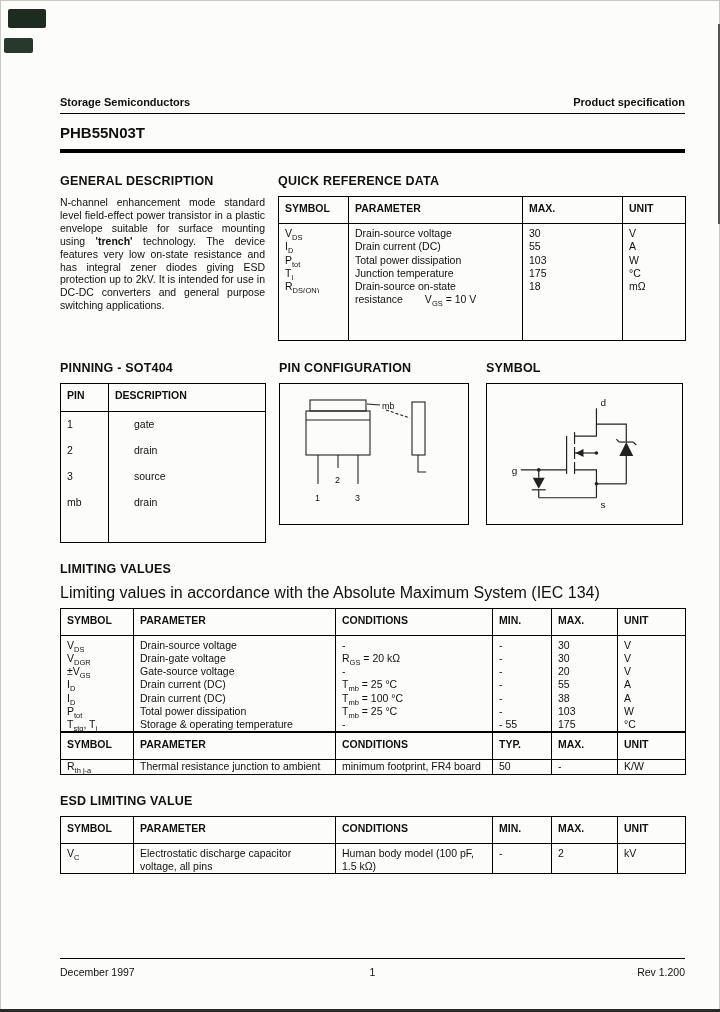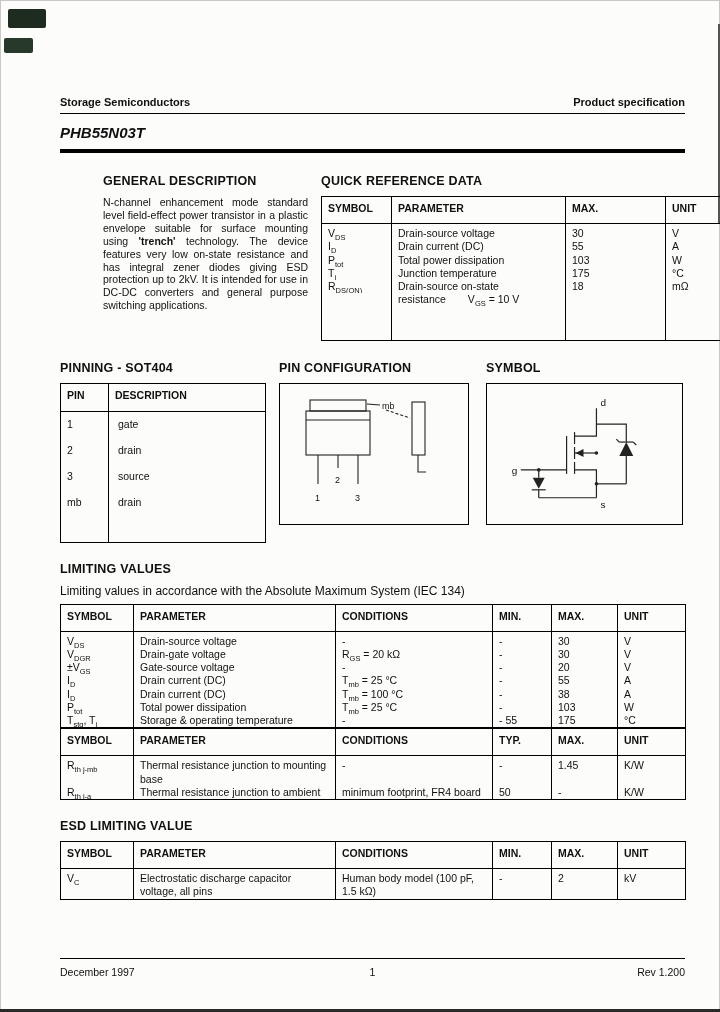--- a/index.html
+++ b/index.html
@@ -8,47 +8,47 @@
   .scan-mark{position:absolute;border-radius:2px;}
   .mark1{left:8px;top:9px;width:38px;height:19px;background:#1e2c20;}
   .mark2{left:4px;top:38px;width:29px;height:15px;background:#27392a;}
   .edge-bottom{position:absolute;left:0;bottom:0;width:100%;height:3px;background:#2a2a28;}
   .edge-right{position:absolute;right:0;top:24px;width:2px;height:200px;background:#55554f;}
   .content{position:absolute;left:60px;top:0;width:625px;padding-top:96px;}
   .doc-header{display:flex;justify-content:space-between;font-weight:bold;font-size:11px;}
   .rule-thin{border-top:1.5px solid #000;margin-top:5px;}
   .title-row{display:flex;justify-content:space-between;align-items:center;margin-top:10px;}
   .doc-title{font-size:13.5px;font-weight:bold;line-height:17px;}
-  .part-number{font-size:15px;font-weight:bold;font-style:italic;}
+  .part-number{font-size:15px;font-weight:bold;}
   .rule-thick{height:4px;background:#000;margin-top:8px;}
   h2{font-size:12.5px;font-weight:bold;margin:0 0 8px 0;letter-spacing:.2px;}
   .sec{margin-top:19px;}
   .row1{display:flex;margin-top:21px;}
-  .col-left{flex:0 0 205px;margin-left:43px;}
+  .col-left{flex:0 0 205px;}
   .col-right{flex:1;margin-left:13px;}
   .desc{font-size:10.5px;line-height:12.9px;text-align:justify;margin:0;}
   .row2{display:flex;margin-top:20px;}
   .pin-col{flex:0 0 205px;}
   .cfg-col{flex:0 0 190px;margin-left:13px;}
   .sym-col{flex:0 0 197px;margin-left:17px;}
   table.dtable{border-collapse:collapse;table-layout:fixed;width:100%;border:1.4px solid #000;}
   .dtable th,.dtable td{border-left:1px solid #000;border-right:1px solid #000;font-size:10.5px;line-height:13.2px;padding:0 6px;text-align:left;vertical-align:top;overflow:hidden;}
   .dtable thead th{font-weight:bold;padding:5px 6px 8px;border-bottom:1px solid #000;}
   .c{text-align:center;}
   sub{font-size:7.5px;line-height:0;}
   .sym{white-space:nowrap;}
   .dtable tbody tr.first td{padding-top:3px;}
   .fill-qrd td{height:34px;}
   .fill-pin td{height:10px;}
   .gap{display:inline-block;width:22px;}
   .pin-table tbody td{height:26px;vertical-align:middle;}
-  .pin-table tbody td+td{padding-left:9px;}
+  .pin-table tbody td+td{padding-left:25px;}
   .box{border:1.1px solid #000;height:140px;background:#fcfcfa;}
   .box svg{display:block;width:100%;height:136px;}
-  .subtitle{font-size:12px;margin:2px 0 6px;}
+  .subtitle{font-size:16px;margin:2px 0 6px;}
   .mt2{padding-bottom:3px;}
   .footer{position:absolute;left:60px;width:625px;top:958px;}
   .footer .rule{border-top:1.2px solid #000;}
   .footer-row{position:relative;display:flex;justify-content:space-between;margin-top:7px;font-size:10.5px;}
   .footer-page{position:absolute;left:50%;transform:translateX(-50%);}
 </style>
 </head>
 <body>
 
 <div class="page">
@@ -341,28 +341,20 @@
         <tr>
           <th>SYMBOL</th>
           <th>PARAMETER</th>
           <th>CONDITIONS</th>
           <th class="c">TYP.</th>
           <th class="c">MAX.</th>
           <th class="c">UNIT</th>
         </tr>
       </thead>
       <tbody>
-        <tr class="first">
-          <td class="sym mt2"><span>R</span><sub>th j-mb</sub></td>
-          <td class="mt2">Thermal resistance junction to mounting base</td>
-          <td class="mt2">-</td>
-          <td class="c mt2">-</td>
-          <td class="c mt2">1.45</td>
-          <td class="c mt2">K/W</td>
-        </tr>
         <tr>
           <td class="sym mt2"><span>R</span><sub>th j-a</sub></td>
           <td class="mt2">Thermal resistance junction to ambient</td>
           <td class="mt2">minimum footprint, FR4 board</td>
           <td class="c mt2">50</td>
           <td class="c mt2">-</td>
           <td class="c mt2">K/W</td>
         </tr>
       </tbody>
     </table>

